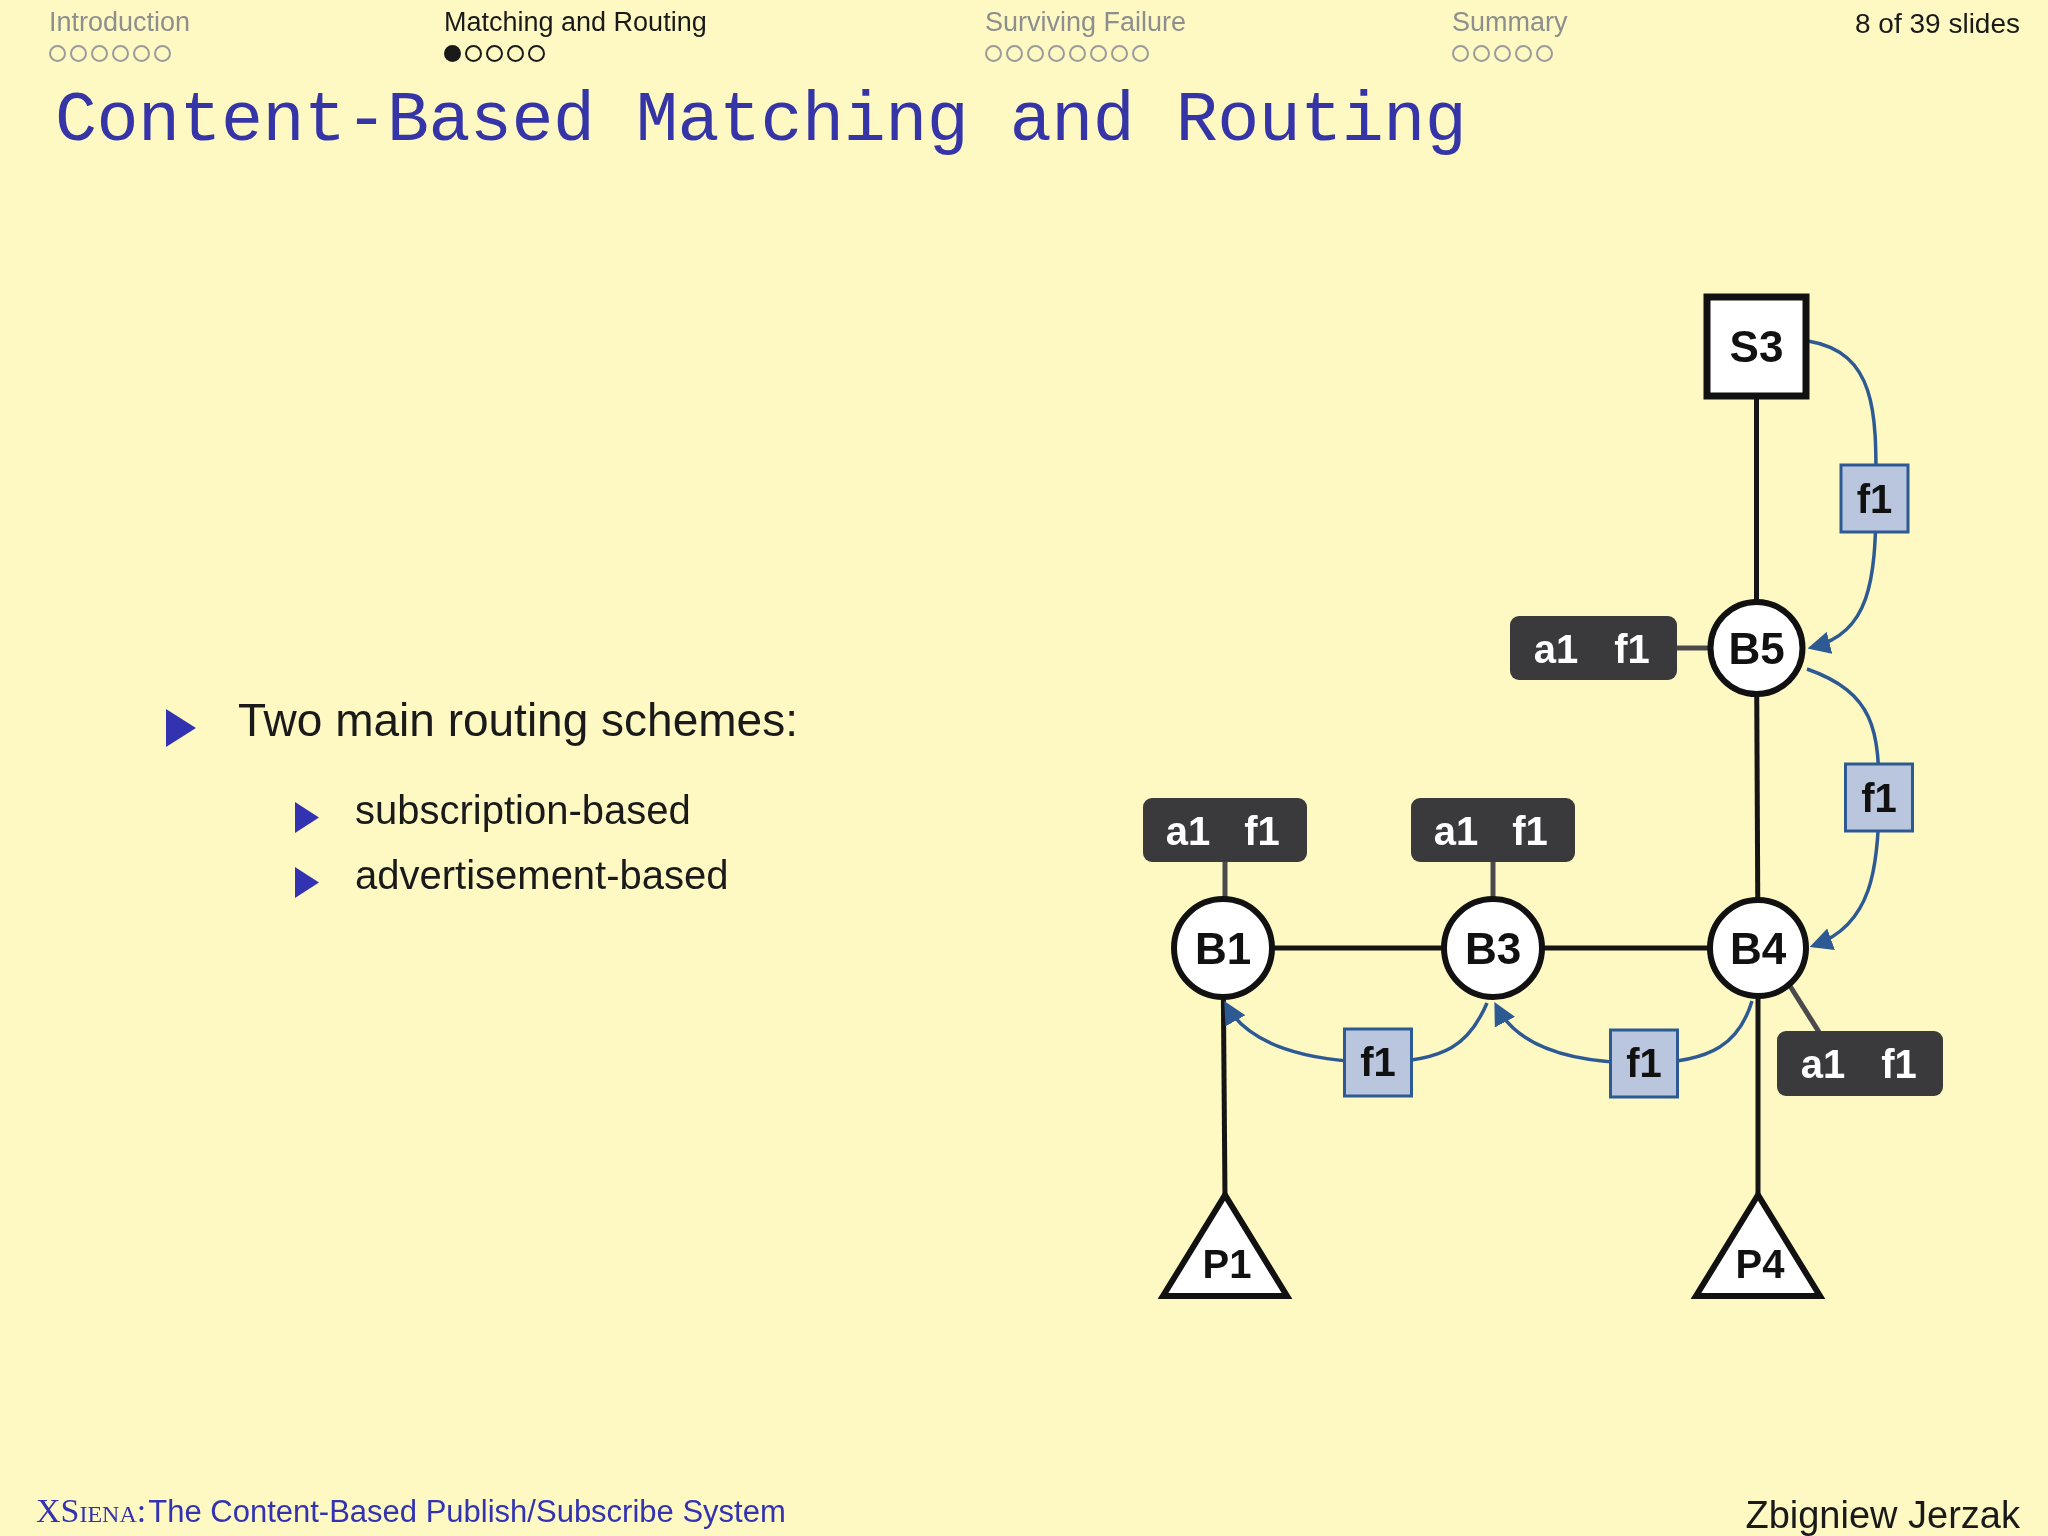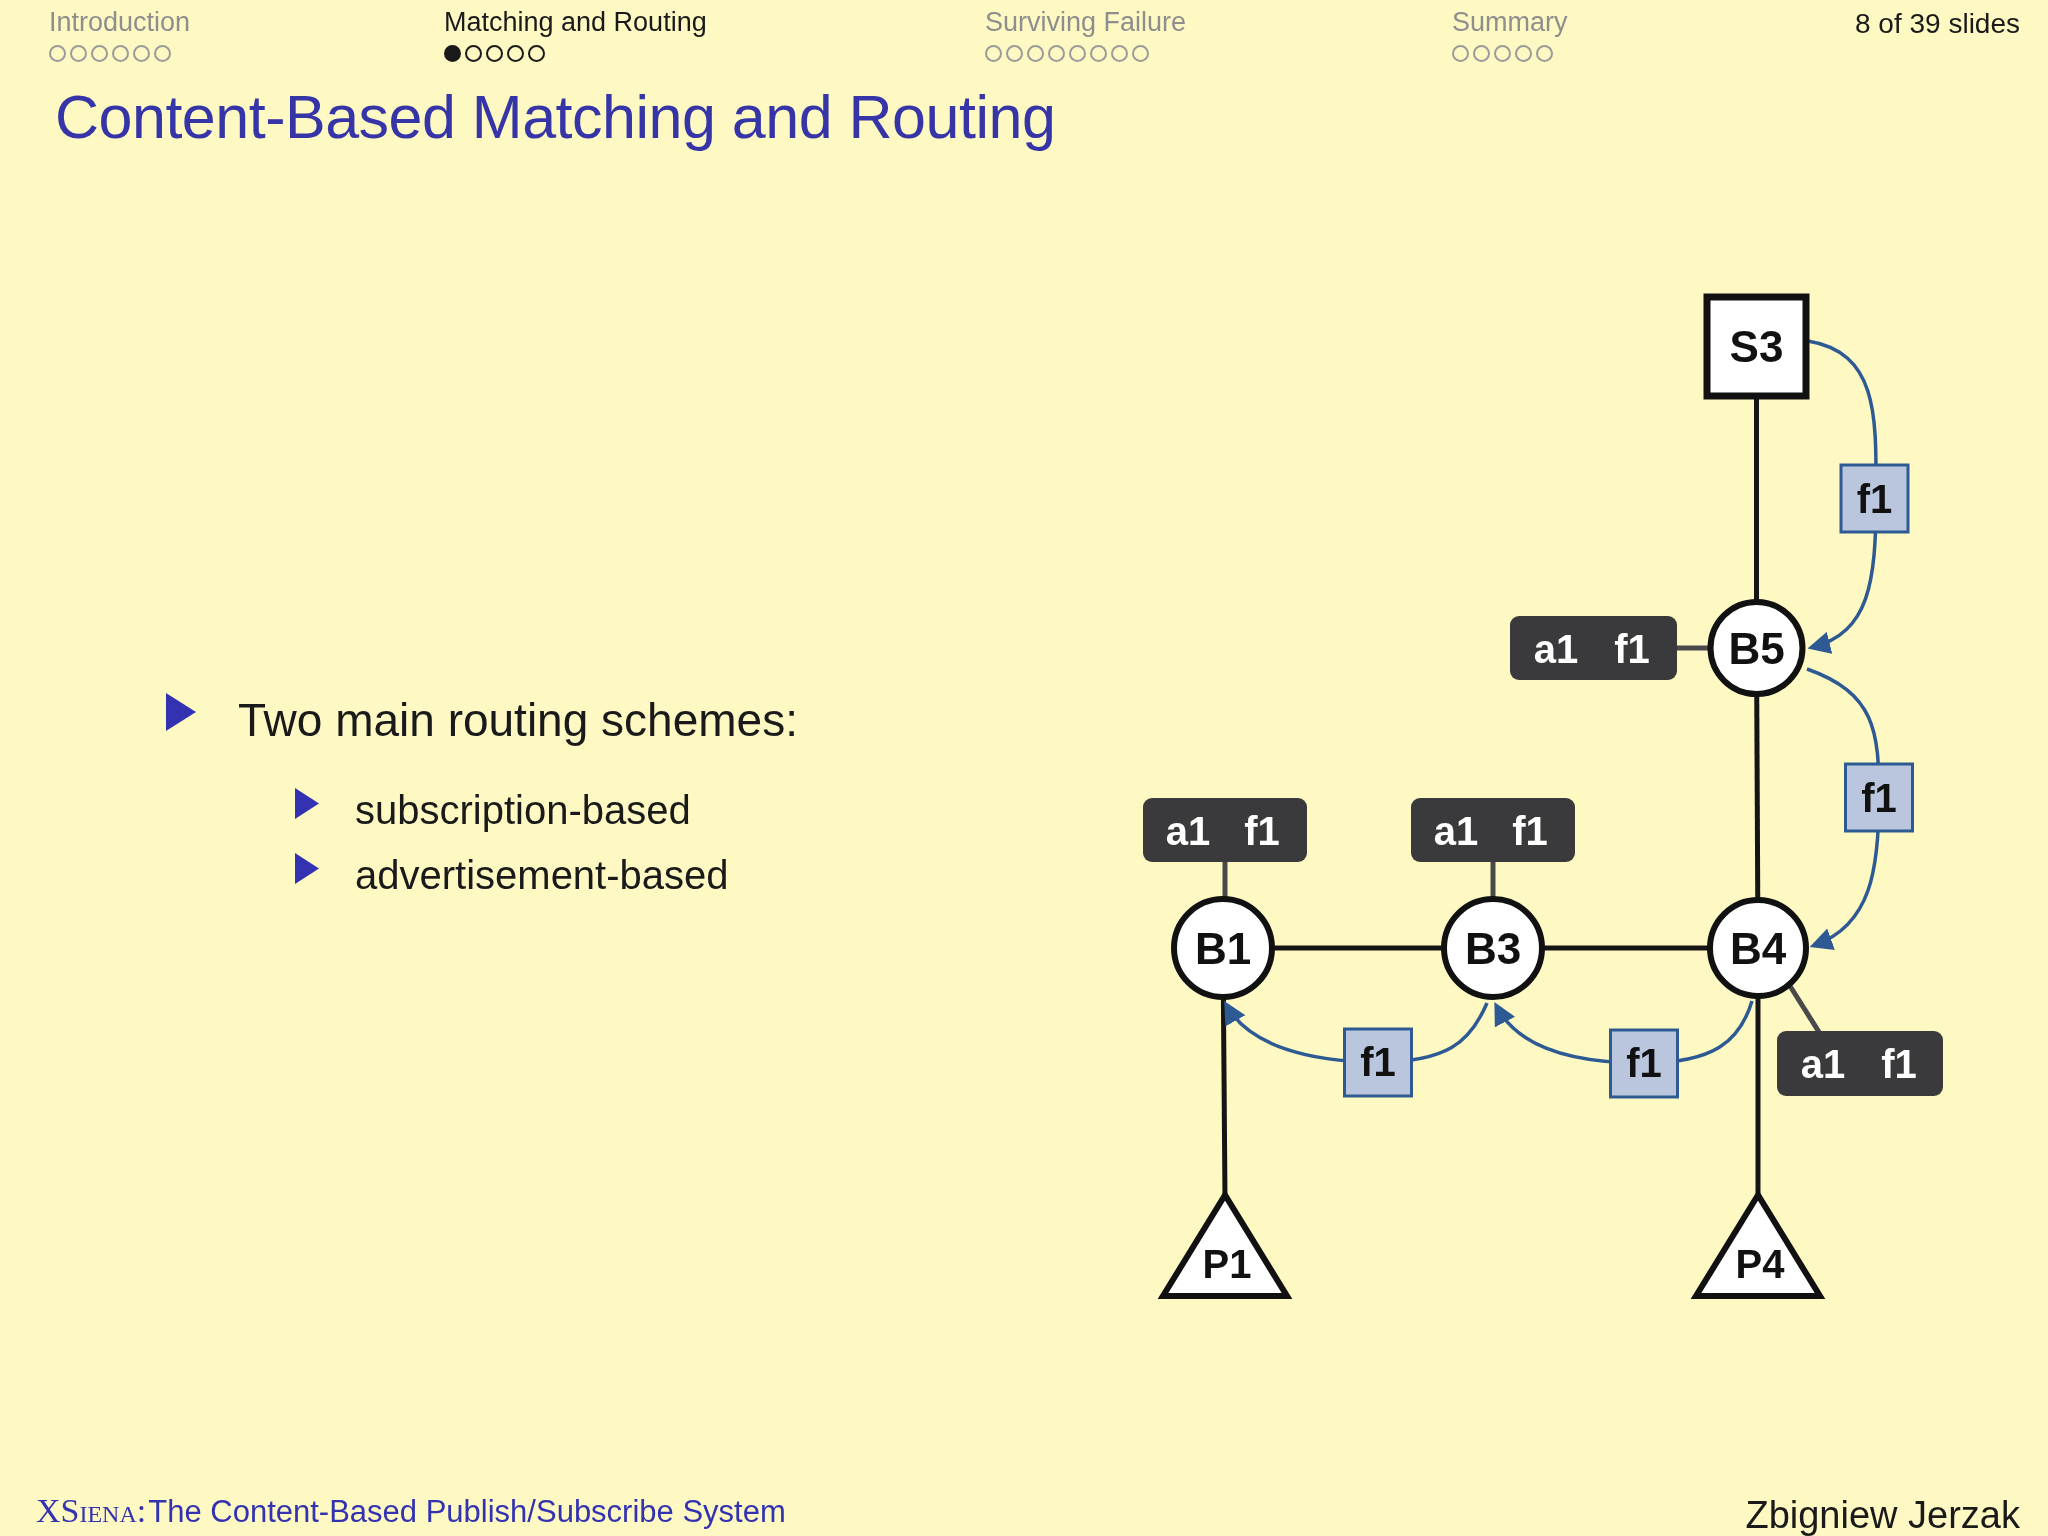--- a/index.html
+++ b/index.html
@@ -22,25 +22,25 @@
   .nav-section{position:absolute;top:8px;}
   .nav-label{font-size:27px;line-height:1.1;color:var(--nav-inactive);display:block;white-space:nowrap;}
   .nav-section.active .nav-label{color:var(--nav-active);}
   .dots{display:flex;margin-top:7px;}
   .dot{width:13px;height:13px;border:2.5px solid #9B9B9B;border-radius:50%;margin-right:4px;background:transparent;}
   .nav-section.active .dot{border-color:#1A1A1A;}
   .dot.filled{background:#1A1A1A;border-color:#1A1A1A;}
   .slide-counter{position:absolute;top:8px;right:28px;font-size:28px;color:var(--text-black);}
   
   .page-title{
-    position:absolute;left:55px;top:82px;font-size:61px;font-weight:500;
-    color:var(--title-blue);letter-spacing:-0.5px;white-space:nowrap;
+    position:absolute;left:55px;top:82px;font-size:70px;font-weight:500;
+    color:var(--title-blue);letter-spacing:-0.5px;white-space:nowrap;font-family:Liberation Mono, monospace;
   }
   
-  .bullet-row{position:absolute;display:flex;align-items:flex-start;color:var(--text-black);}
+  .bullet-row{position:absolute;display:flex;align-items:flex-end;color:var(--text-black);}
   .tri{display:inline-block;background:var(--accent-blue);
        clip-path:polygon(0 0,100% 50%,0 100%);flex:none;}
   .tri.l1{width:30px;height:38px;margin-right:42px;}
   .tri.l2{width:24px;height:31px;margin-right:36px;}
   .bullet-main{left:166px;top:693px;font-size:46px;}
   .bullet-sub1{left:295px;top:788px;font-size:40px;}
   .bullet-sub2{left:295px;top:853px;font-size:40px;}
   
   .diagram{position:absolute;left:1080px;top:265px;}
   .edge{stroke:#151515;stroke-width:5;}

